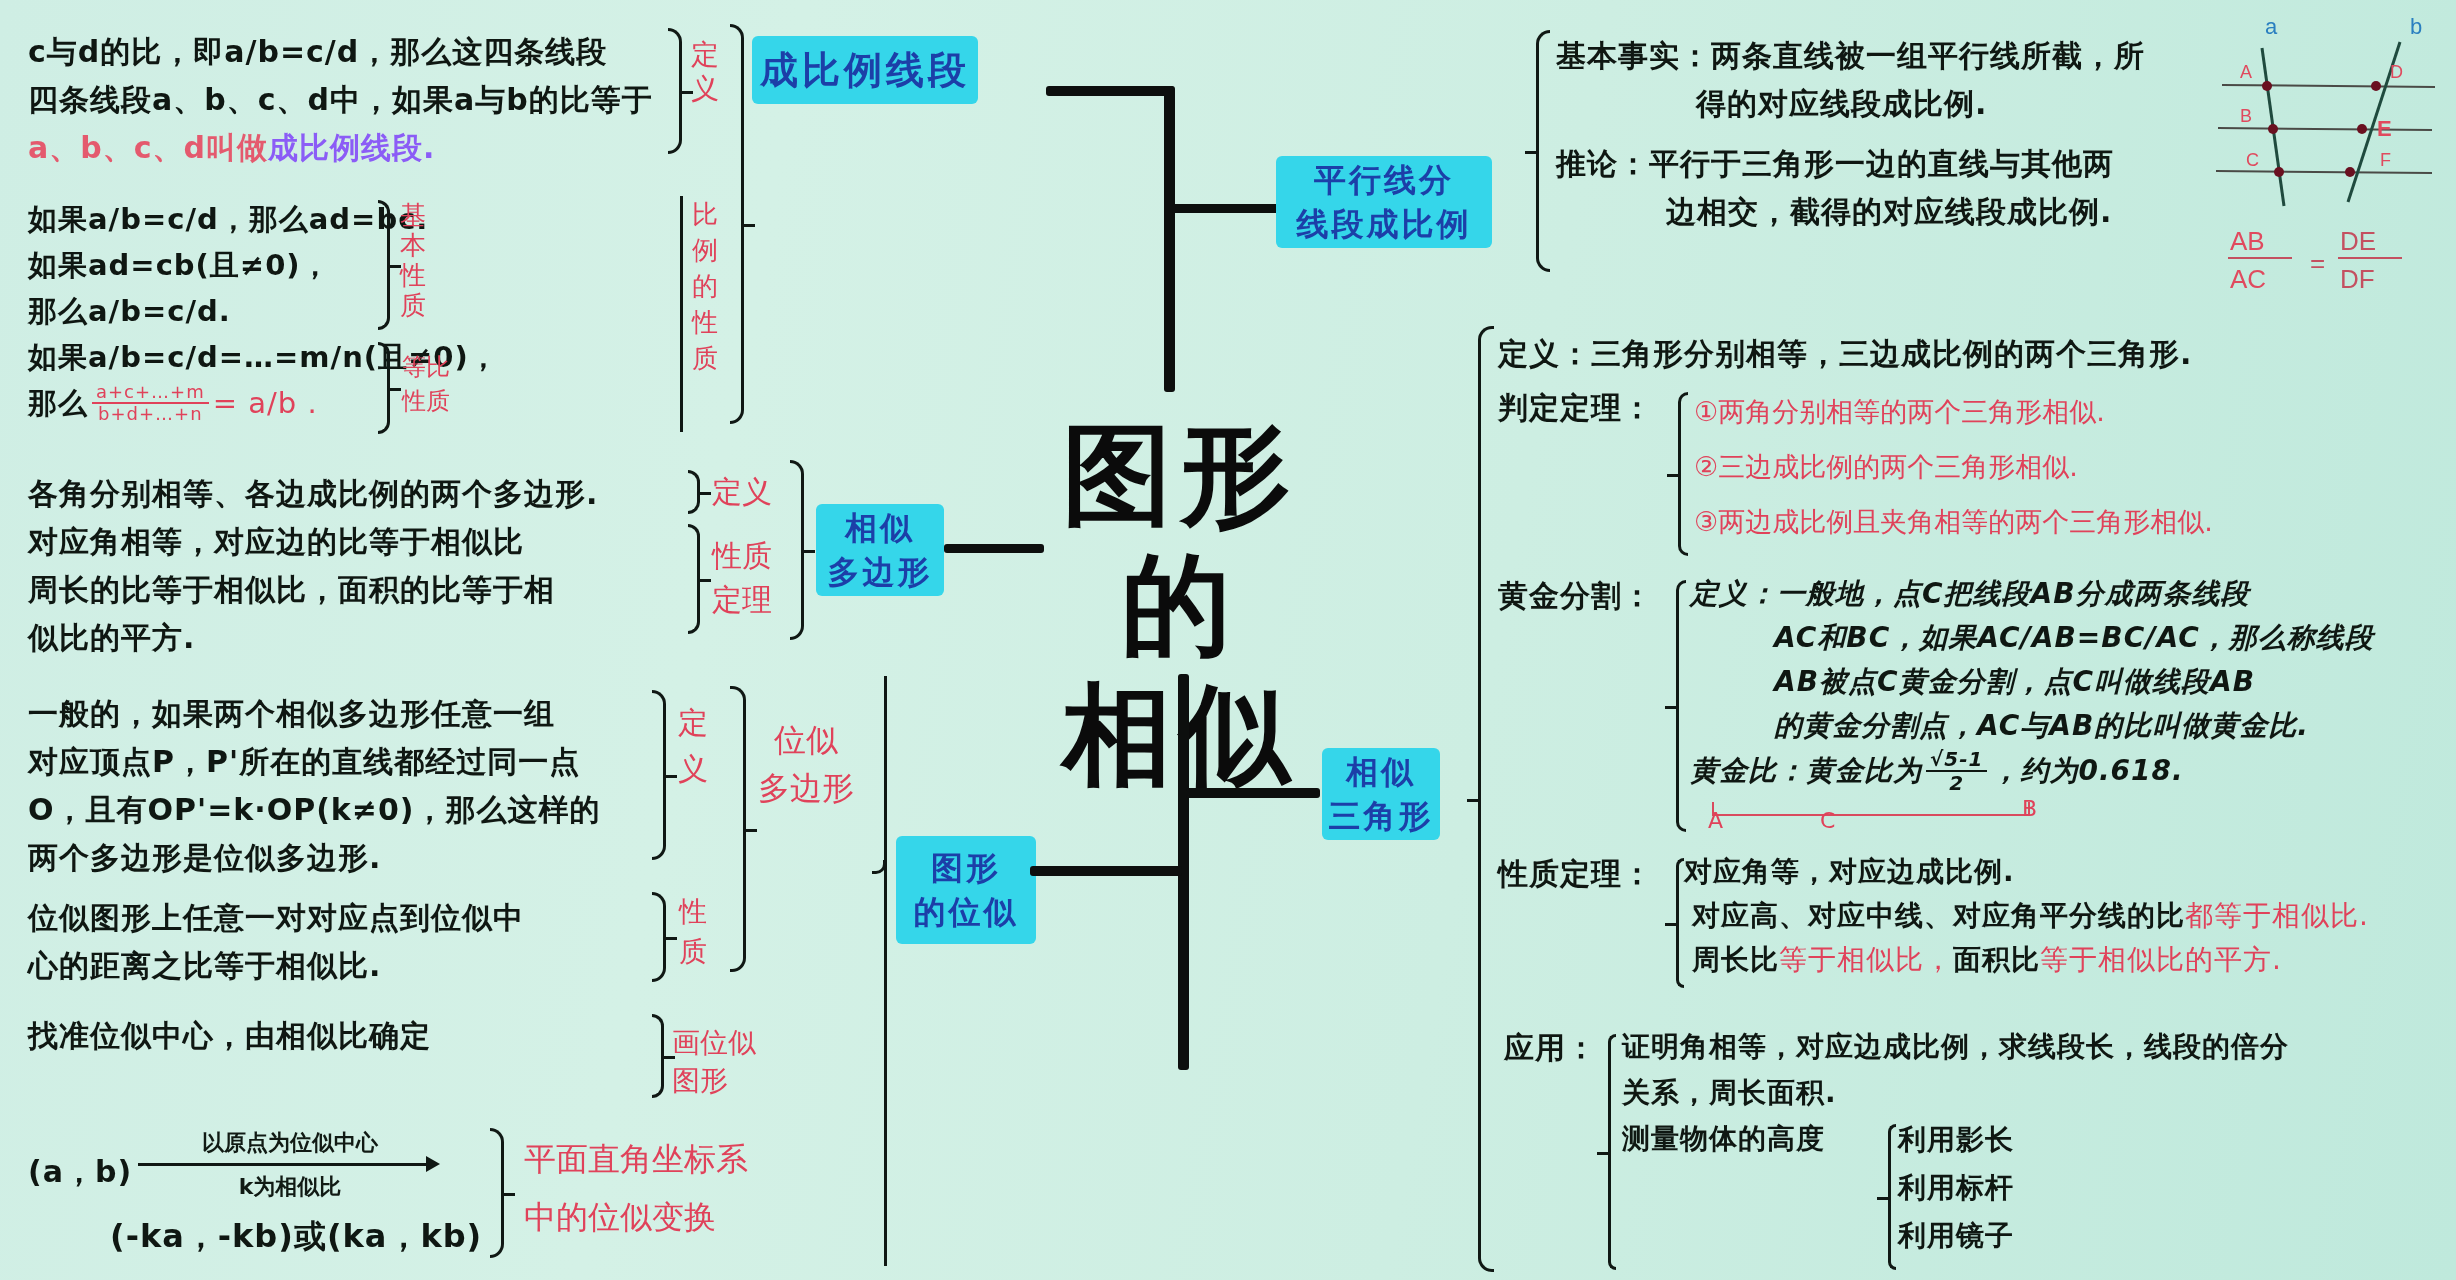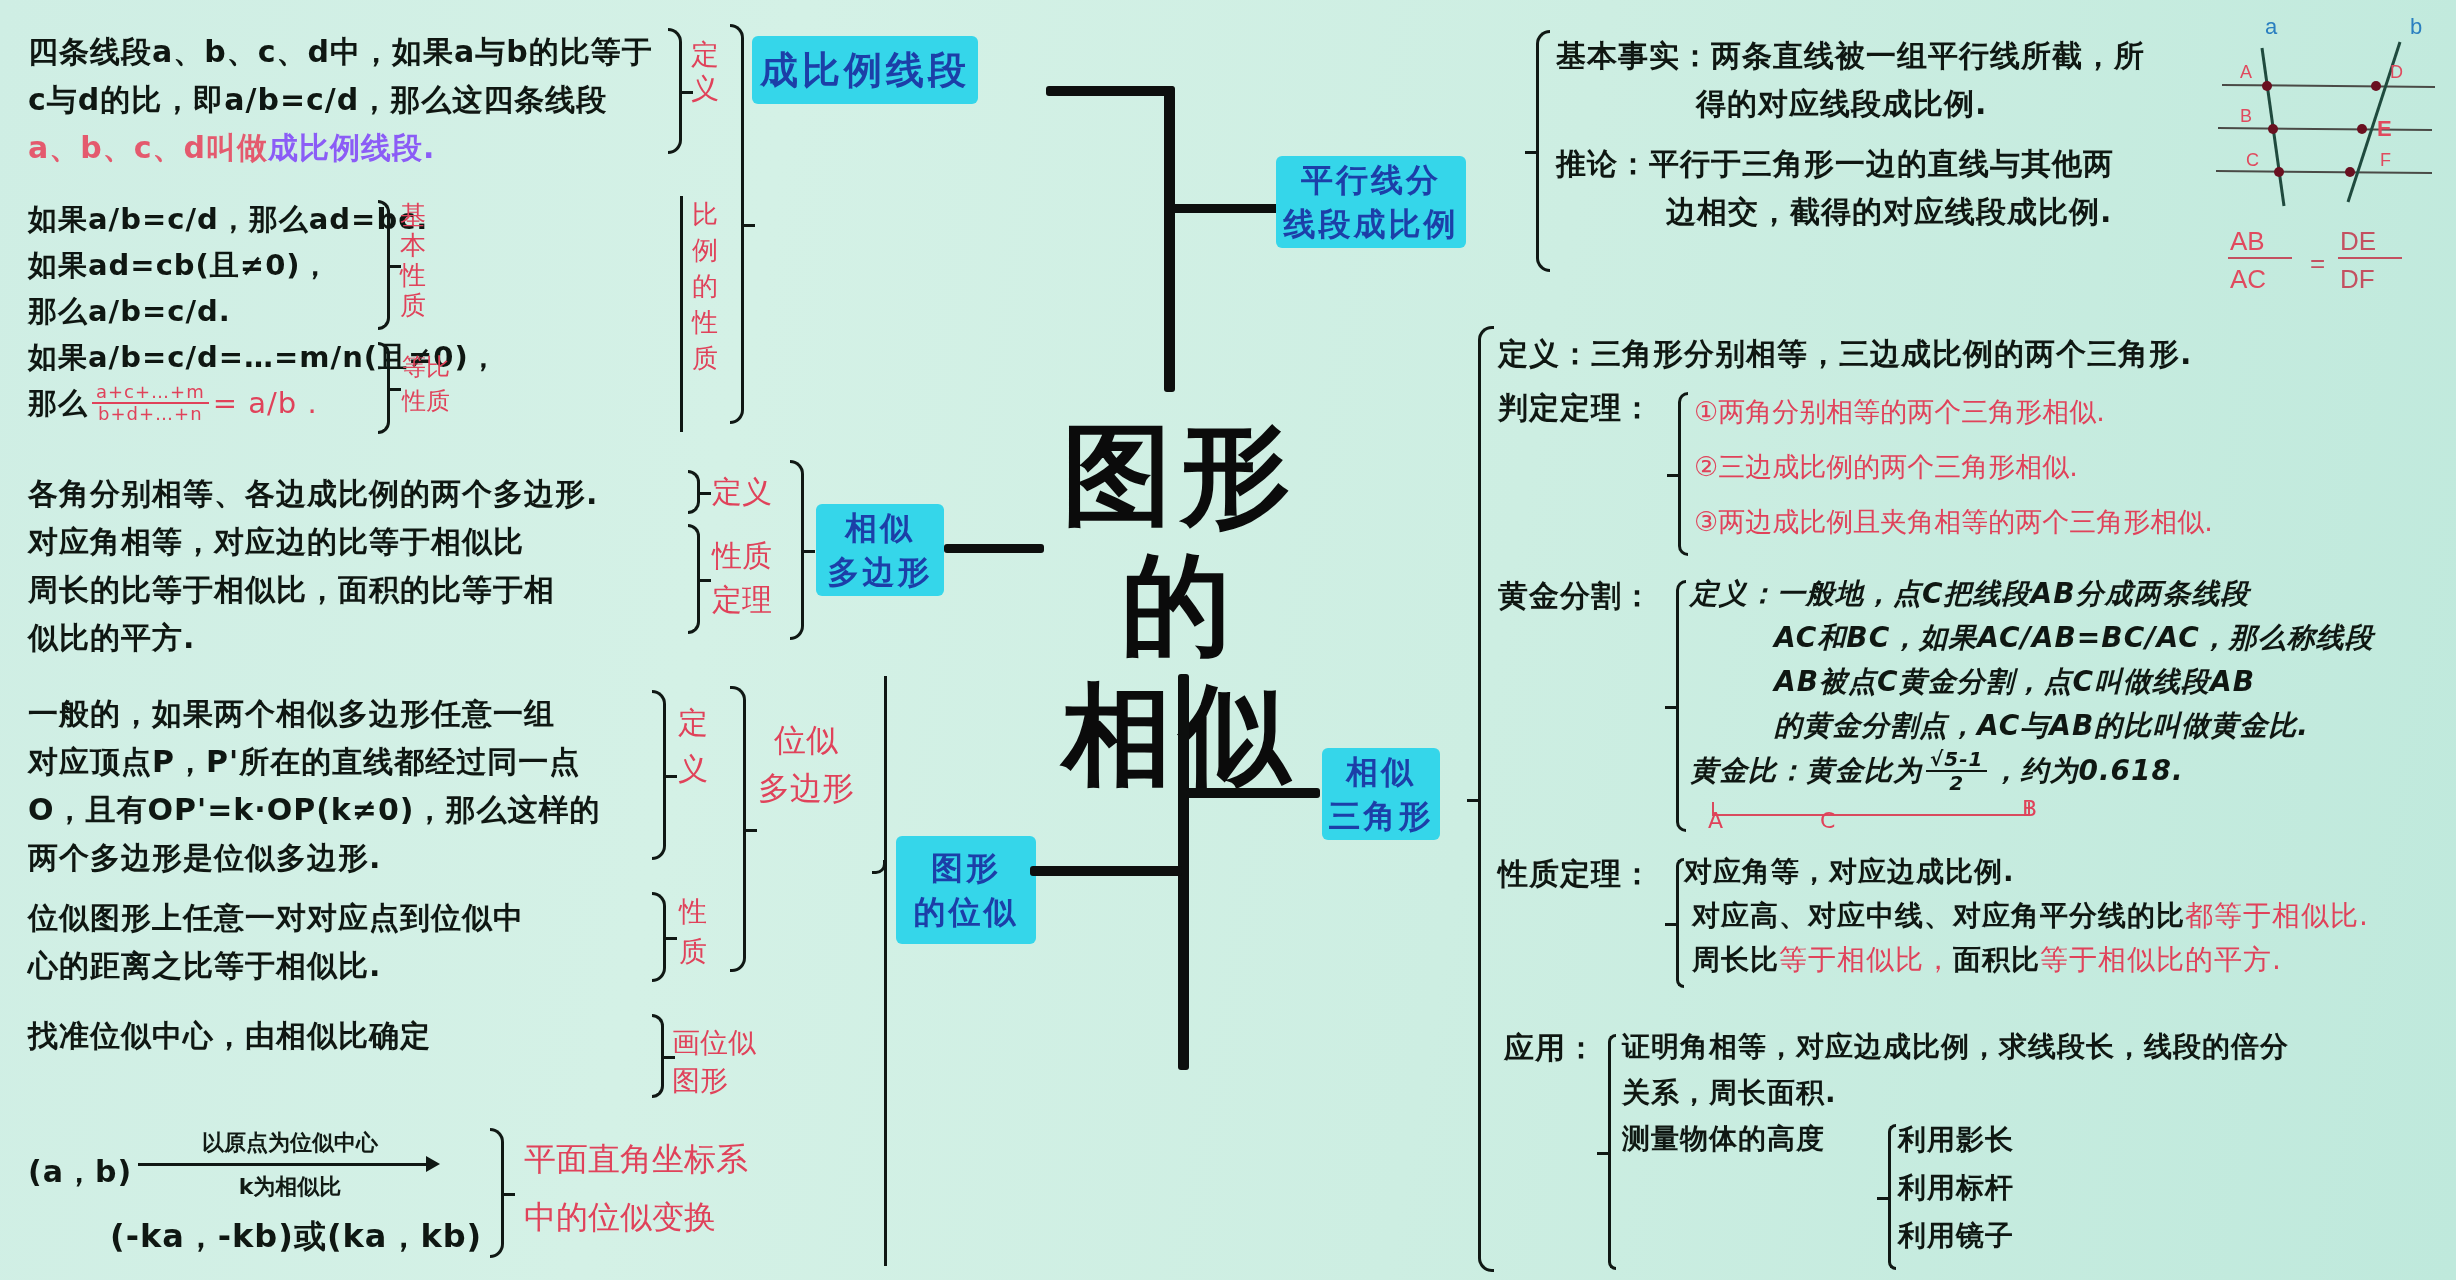--- a/index.html
+++ b/index.html
@@ -30,22 +30,22 @@
   .thick { position: absolute; background: #0d0f0e; border-radius: 3px; }
   .center-title { font-size: 110px; font-weight: bold; line-height: 130px; letter-spacing: 8px; color: #0b0b0b; font-family: "DejaVu Serif", serif; text-align: center; }
   .frac { display: inline-flex; flex-direction: column; align-items: center; vertical-align: middle; font-size: 18px; line-height: 20px; margin: 0 4px; }
   .frac .num { border-bottom: 2px solid currentColor; padding: 0 4px; }
   .diagram-svg text { font-family: "Liberation Sans", sans-serif; }
 </style>
 </head>
 <body>
 
 <div class="abs txt" style="left:28px; top:28px;">
+  <div>c与d的比，即a/b=c/d，那么这四条线段</div>
   <div>四条线段a、b、c、d中，如果a与b的比等于</div>
-  <div>c与d的比，即a/b=c/d，那么这四条线段</div>
   <div>
     <span class="redl">a、b、c、d叫做</span><span class="blue">成比例线段.</span>
   </div>
 </div>
 <div class="brace" style="left:668px; top:28px; width:14px; height:126px;"></div>
 <div class="abs vlabel" style="left:688px; top:38px;">定义</div>
 <div class="brace" style="left:730px; top:24px; width:14px; height:400px;"></div>
 
 <div class="abs txt" style="left:28px; top:196px; font-size:29px; line-height:46px;">
   <div>如果a/b=c/d，那么ad=bc.</div>
@@ -128,21 +128,21 @@
 <div class="abs hl hl2" style="left:896px; top:836px; width:140px; text-align:center;">
   <div>图形</div>
   <div>的位似</div>
 </div>
 
 <div class="abs hl" style="left:752px; top:36px;">成比例线段</div>
 
 <div class="thick" style="left:1046px; top:86px; width:128px; height:10px;"></div>
 <div class="thick" style="left:1164px; top:86px; width:11px; height:306px;"></div>
 <div class="thick" style="left:1172px; top:204px; width:116px; height:9px;"></div>
-<div class="abs hl hl2" style="left:1276px; top:156px; width:190px; text-align:center; padding:2px 2px;">
+<div class="abs hl hl2" style="left:1276px; top:156px; width:216px; text-align:center; padding:2px 2px;">
   <div>平行线分</div>
   <div>线段成比例</div>
 </div>
 
 <div class="abs center-title" style="left:1010px; top:410px; width:340px;">
   <div>图形的</div>
   <div>相似</div>
 </div>
 
 <div class="thick" style="left:1178px; top:674px; width:11px; height:396px;"></div>

